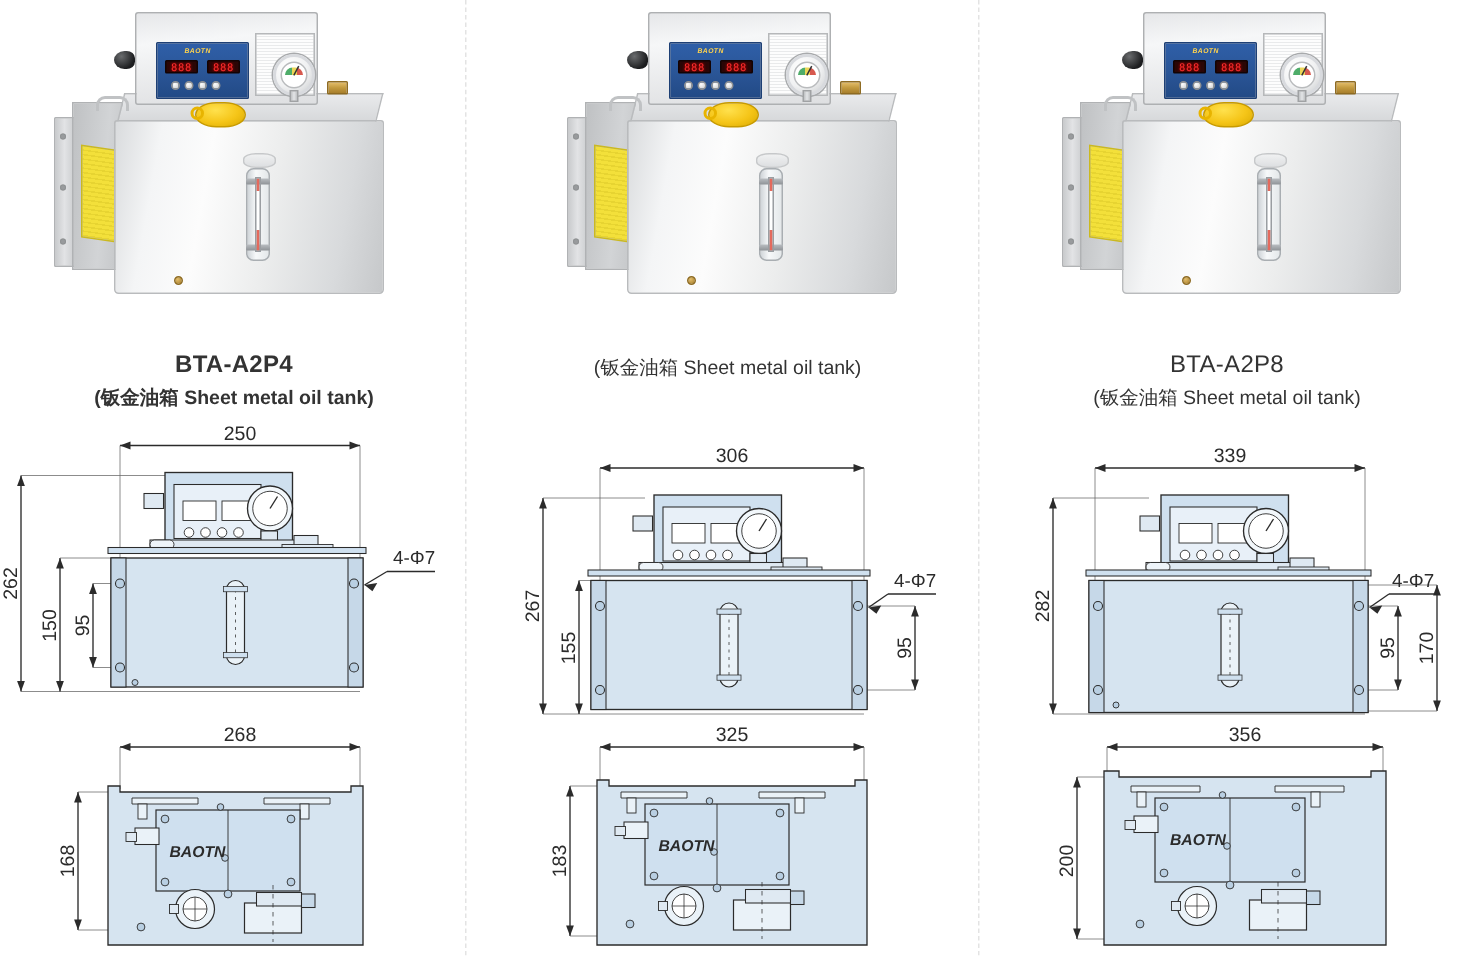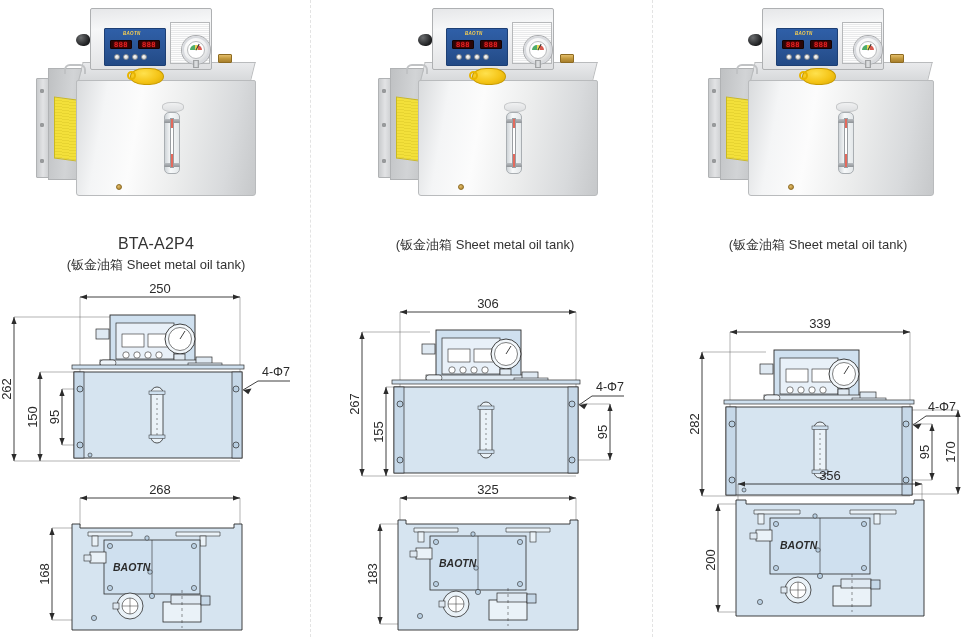--- a/index.html
+++ b/index.html
@@ -283,21 +283,21 @@
         </div>
 
         <div class="brass" style="left:206px;top:52px;width:14px;height:9px;"></div>
 
         <div class="cap" style="left:118px;top:66px;width:34px;height:17px;">
           <span class="handle"></span>
         </div>
       </div>
     </div>
 
-    <div class="caption" style="top:234px;">
+    <div class="caption" style="top:234px;font-weight:bold;">
       <div class="model">BTA-A2P4</div>
       <div class="sub">(钣金油箱 Sheet metal oil tank)</div>
     </div>
 
     <div class="dwg" style="left:0px;top:277px;">
       <svg width="300" height="192" viewBox="0 0 300 192">
         <g stroke="#2b2b2b" fill="none" stroke-width="0.9">
 
           <line x1="80" y1="20" x2="240" y2="20"></line>
           <path d="M80 20 l7 -2.6 v5.2 z" fill="#2b2b2b" stroke="none"></path>
@@ -648,24 +648,25 @@
           <span class="stem"></span>
         </div>
         <div class="brass" style="left:220px;top:52px;width:14px;height:9px;"></div>
         <div class="cap" style="left:132px;top:66px;width:34px;height:17px;">
           <span class="handle"></span>
         </div>
       </div>
     </div>
 
     <div class="caption" style="top:234px;">
+      <div class="model">BTA-A2P8</div>
       <div class="sub">(钣金油箱 Sheet metal oil tank)</div>
     </div>
 
-    <div class="dwg" style="left:12px;top:292px;margin-top:20px;">
+    <div class="dwg" style="left:12px;top:292px;">
       <svg width="308" height="192" viewBox="0 0 308 192">
         <g stroke="#2b2b2b" fill="none" stroke-width="0.9">
           <line x1="60" y1="20" x2="240" y2="20"></line>
           <path d="M60 20 l7 -2.6 v5.2 z" fill="#2b2b2b" stroke="none"></path>
           <path d="M240 20 l-7 -2.6 v5.2 z" fill="#2b2b2b" stroke="none"></path>
           <line x1="60" y1="20" x2="60" y2="100" stroke="#666" stroke-width="0.5"></line>
           <line x1="240" y1="20" x2="240" y2="95" stroke="#666" stroke-width="0.5"></line>
 
           <line x1="32" y1="40" x2="32" y2="184"></line>
           <path d="M32 40 l-2.6 7 h5.2 z" fill="#2b2b2b" stroke="none"></path>
@@ -724,21 +725,21 @@
         <g fill="#2b2b2b" font-family="Liberation Sans, sans-serif" font-size="13">
           <text x="150" y="16" text-anchor="middle">339</text>
           <text x="29" y="112" text-anchor="middle" transform="rotate(-90 29 112)">282</text>
           <text x="259" y="140" text-anchor="middle" transform="rotate(-90 259 140)">95</text>
           <text x="285" y="140" text-anchor="middle" transform="rotate(-90 285 140)">170</text>
           <text x="258" y="99" font-size="12.5">4-Φ7</text>
         </g>
       </svg>
     </div>
 
-    <div class="dwg" style="left:12px;top:464px;">
+    <div class="dwg" style="left:12px;top:478px;">
       <svg width="308" height="158" viewBox="0 0 308 158">
         <g stroke="#2b2b2b" fill="none" stroke-width="0.9">
           <line x1="68" y1="20" x2="252" y2="20"></line>
           <path d="M68 20 l7 -2.6 v5.2 z" fill="#2b2b2b" stroke="none"></path>
           <path d="M252 20 l-7 -2.6 v5.2 z" fill="#2b2b2b" stroke="none"></path>
           <line x1="68" y1="20" x2="68" y2="40" stroke="#666" stroke-width="0.5"></line>
           <line x1="252" y1="20" x2="252" y2="40" stroke="#666" stroke-width="0.5"></line>
 
           <line x1="48" y1="40" x2="48" y2="148"></line>
           <path d="M48 40 l-2.6 7 h5.2 z" fill="#2b2b2b" stroke="none"></path>

